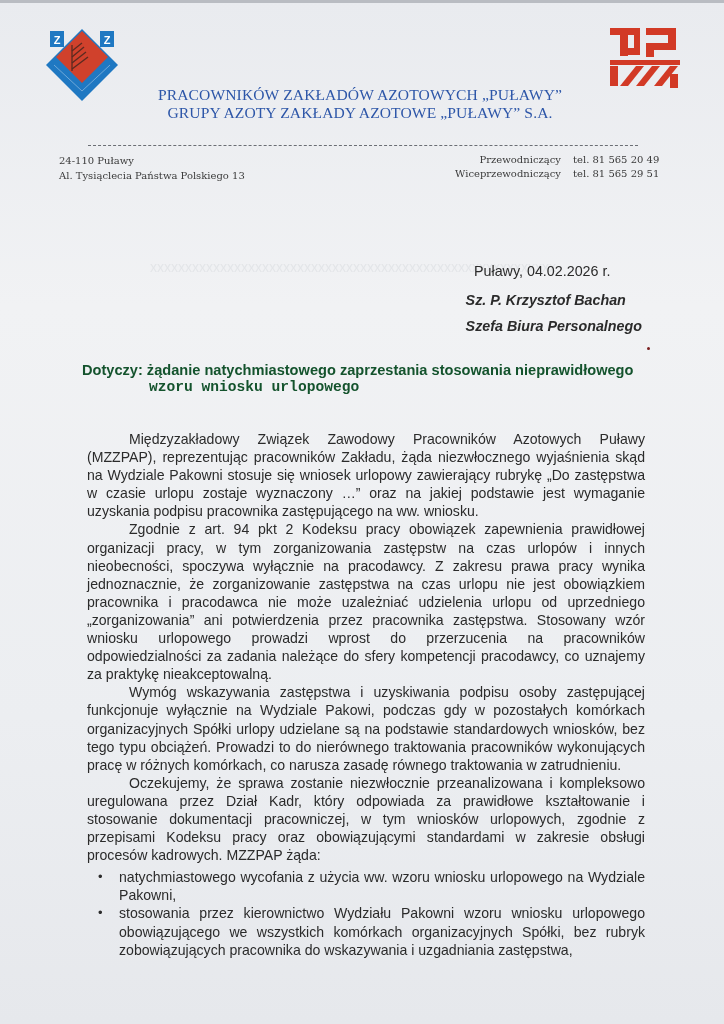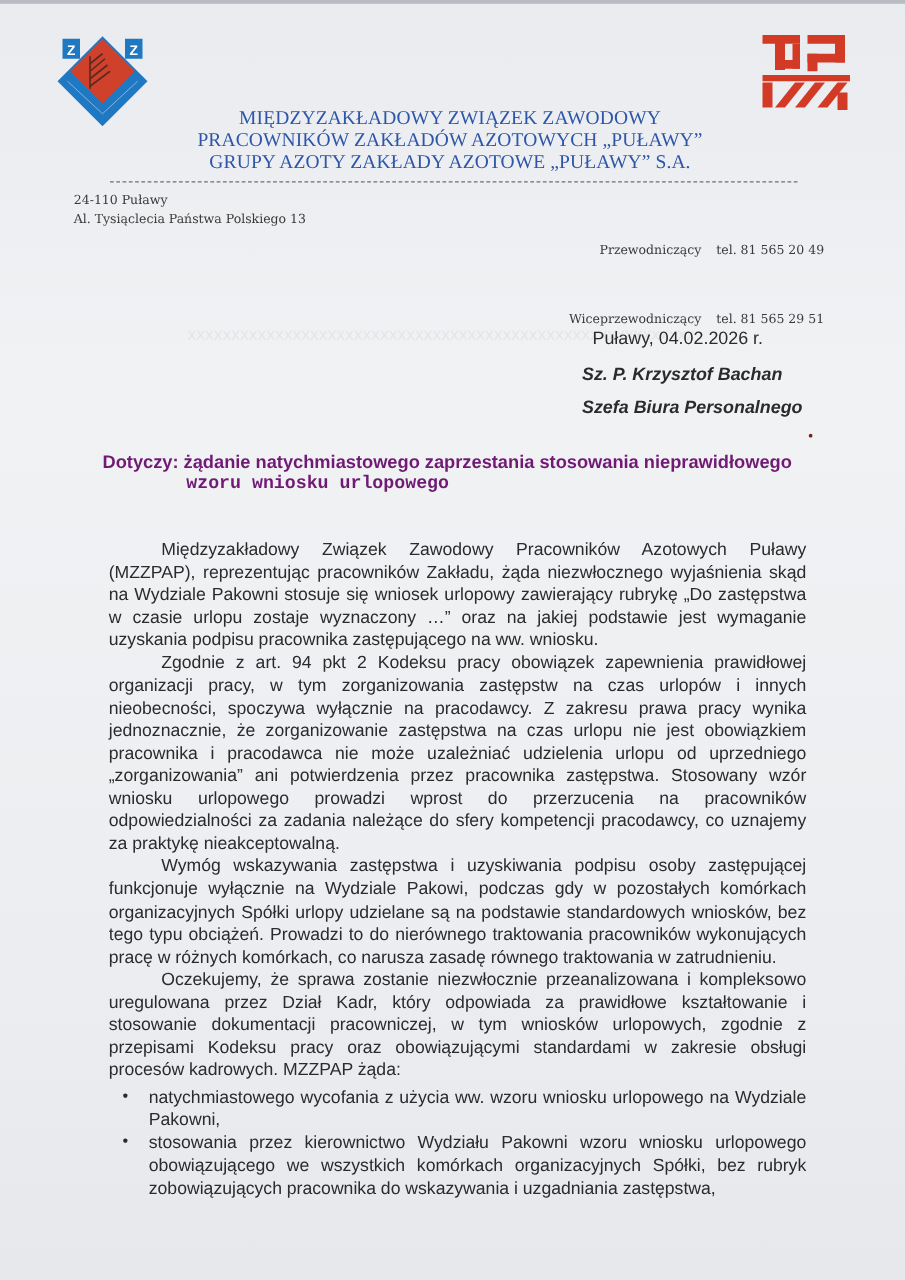--- a/index.html
+++ b/index.html
@@ -30,35 +30,35 @@
     }
 
     .address {
       position: absolute; left: 59px; top: 154px;
       font-family: "DejaVu Serif", serif; font-size: 10px; line-height: 14.5px; color: #3a3a3a;
     }
     .contacts {
       position: absolute; left: 440px; top: 153px; width: 230px;
       font-family: "DejaVu Serif", serif; font-size: 10px; line-height: 14.4px; color: #3a3a3a;
     }
-    .contact-row { display: flex; margin-top: 41px; }
+    .contact-row { display: flex; }
     .contact-role { width: 133px; text-align: right; padding-right: 12px; }
     .contact-tel { flex: 1; }
 
     .date {
       position: absolute; left: 474px; top: 263px;
       font-size: 14.3px; color: #2b2b2b;
     }
     .recipient {
       position: absolute; right: 82px; top: 287px; text-align: left;
       font-size: 14.3px; font-weight: bold; font-style: italic; line-height: 26px; color: #2b2b2b;
     }
     .subject {
       position: absolute; left: 82px; top: 362px; width: 600px;
-      font-size: 14.6px; font-weight: bold; line-height: 17px; color: #701a75;
+      font-size: 14.6px; font-weight: bold; line-height: 17px; color: #14532d;
     }
     .subject .indent { display: block; padding-left: 67px; font-family: Liberation Mono, monospace; }
 
     .body-text {
       position: absolute; left: 87px; top: 430px; width: 558px;
       font-size: 14.1px; line-height: 18.1px; text-align: justify; color: #2b2b2b;
     }
     .body-text p { text-indent: 42px; }
     .body-text ul { list-style: none; margin-top: 4px; }
     .body-text li { position: relative; padding-left: 32px; }
@@ -115,21 +115,20 @@
       <polygon points="4,40 12,40 12,60 4,60"></polygon>
       <polygon points="14,60 30,40 38,40 22,60"></polygon>
       <polygon points="30,60 46,40 54,40 38,60"></polygon>
       <polygon points="48,60 64,40 72,40 56,60"></polygon>
       <rect x="64" y="48" width="8" height="14"></rect>
     </g>
   </svg>
 </div>
 
 <div class="org-title">
-  <div>MIĘDZYZAKŁADOWY ZWIĄZEK ZAWODOWY</div>
   <div>PRACOWNIKÓW ZAKŁADÓW AZOTOWYCH „PUŁAWY”</div>
   <div>GRUPY AZOTY ZAKŁADY AZOTOWE „PUŁAWY” S.A.</div>
 </div>
 
 <div class="dash-line"></div>
 
 <div class="address">
   <div>24-110 Puławy</div>
   <div>Al. Tysiąclecia Państwa Polskiego 13</div>
 </div>

